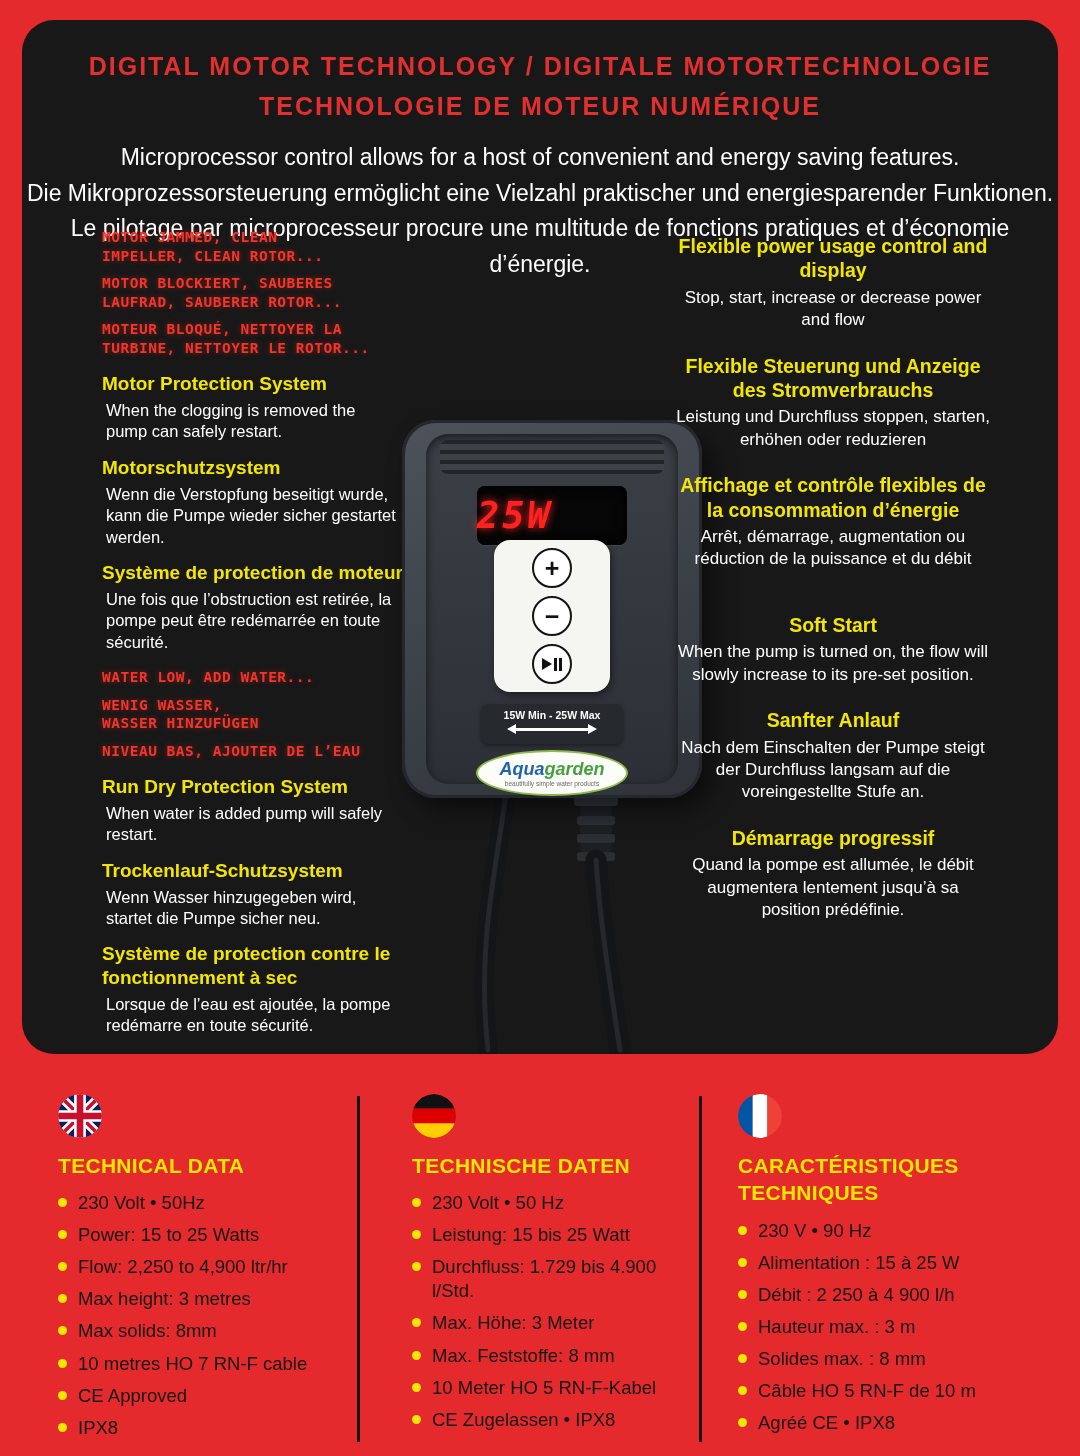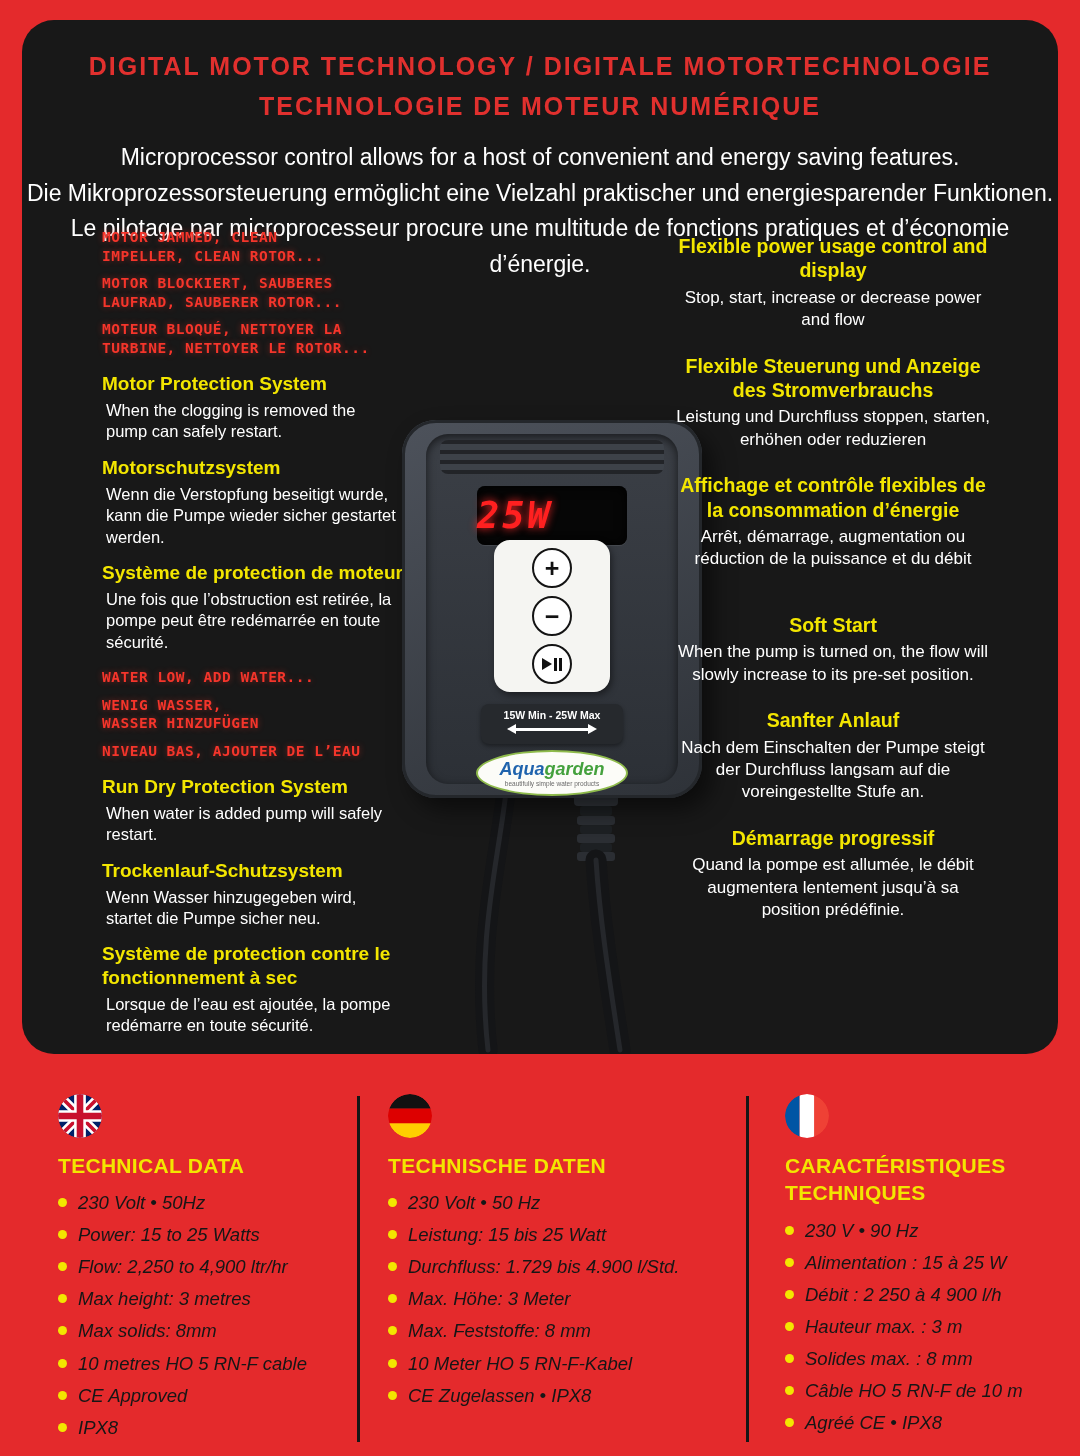--- a/index.html
+++ b/index.html
@@ -101,31 +101,31 @@
     display:flex; flex-direction:column; align-items:center; justify-content:center;
   }
   .logo-name { font-size:18px; font-weight:bold; font-style:italic; line-height:1; }
   .logo-name .b1 { color:#1f63ad; }
   .logo-name .b2 { color:#44a13d; }
   .logo-tag { font-size:6.5px; color:#6a6a6a; margin-top:2px; }
   
   .specs { position:absolute; left:0; top:1074px; width:1080px; display:flex; }
   .spec-col { box-sizing:border-box; }
   .col-en { width:357px; padding:20px 18px 0 58px; }
-  .col-de { width:386px; padding:20px 14px 0 28px; }
+  .col-de { width:339px; padding:20px 14px 0 52px; }
   .col-fr { flex:1; padding:20px 20px 0 36px; }
   .vdiv { width:3px; height:346px; background:#161616; margin-top:22px; }
   .flag { display:block; border-radius:50%; }
   .spec-h {
     margin:14px 0 12px; color:#f3e600; font-size:21px; font-weight:bold;
     letter-spacing:0.3px; line-height:1.3; text-transform:uppercase;
   }
   .spec-item { display:flex; gap:11px; margin-bottom:8px; }
   .dot { flex:none; width:9px; height:9px; border-radius:50%; background:#f3e600; margin-top:7px; }
-  .spec-text { color:#161616; font-size:18.5px; line-height:1.3;font-style:italic; }
+  .spec-text { color:#161616; font-size:18.5px; line-height:1.3; }
 </style>
 </head>
 <body>
 
 <div class="page">
 
   <div class="panel">
 
     <div class="title led">
       <div>DIGITAL MOTOR TECHNOLOGY / DIGITALE MOTORTECHNOLOGIE</div>
@@ -302,21 +302,21 @@
       <div class="spec-item">
           <span class="dot"></span>
           <span class="spec-text">Max height: 3 metres</span>
         </div>
       <div class="spec-item">
           <span class="dot"></span>
           <span class="spec-text">Max solids: 8mm</span>
         </div>
       <div class="spec-item">
           <span class="dot"></span>
-          <span class="spec-text">10 metres HO 5 RN-F cable</span>
+          <span class="spec-text">10 metres HO 7 RN-F cable</span>
         </div>
       <div class="spec-item">
           <span class="dot"></span>
           <span class="spec-text">CE Approved</span>
         </div>
       <div class="spec-item">
           <span class="dot"></span>
           <span class="spec-text">IPX8</span>
         </div>
     </div>

